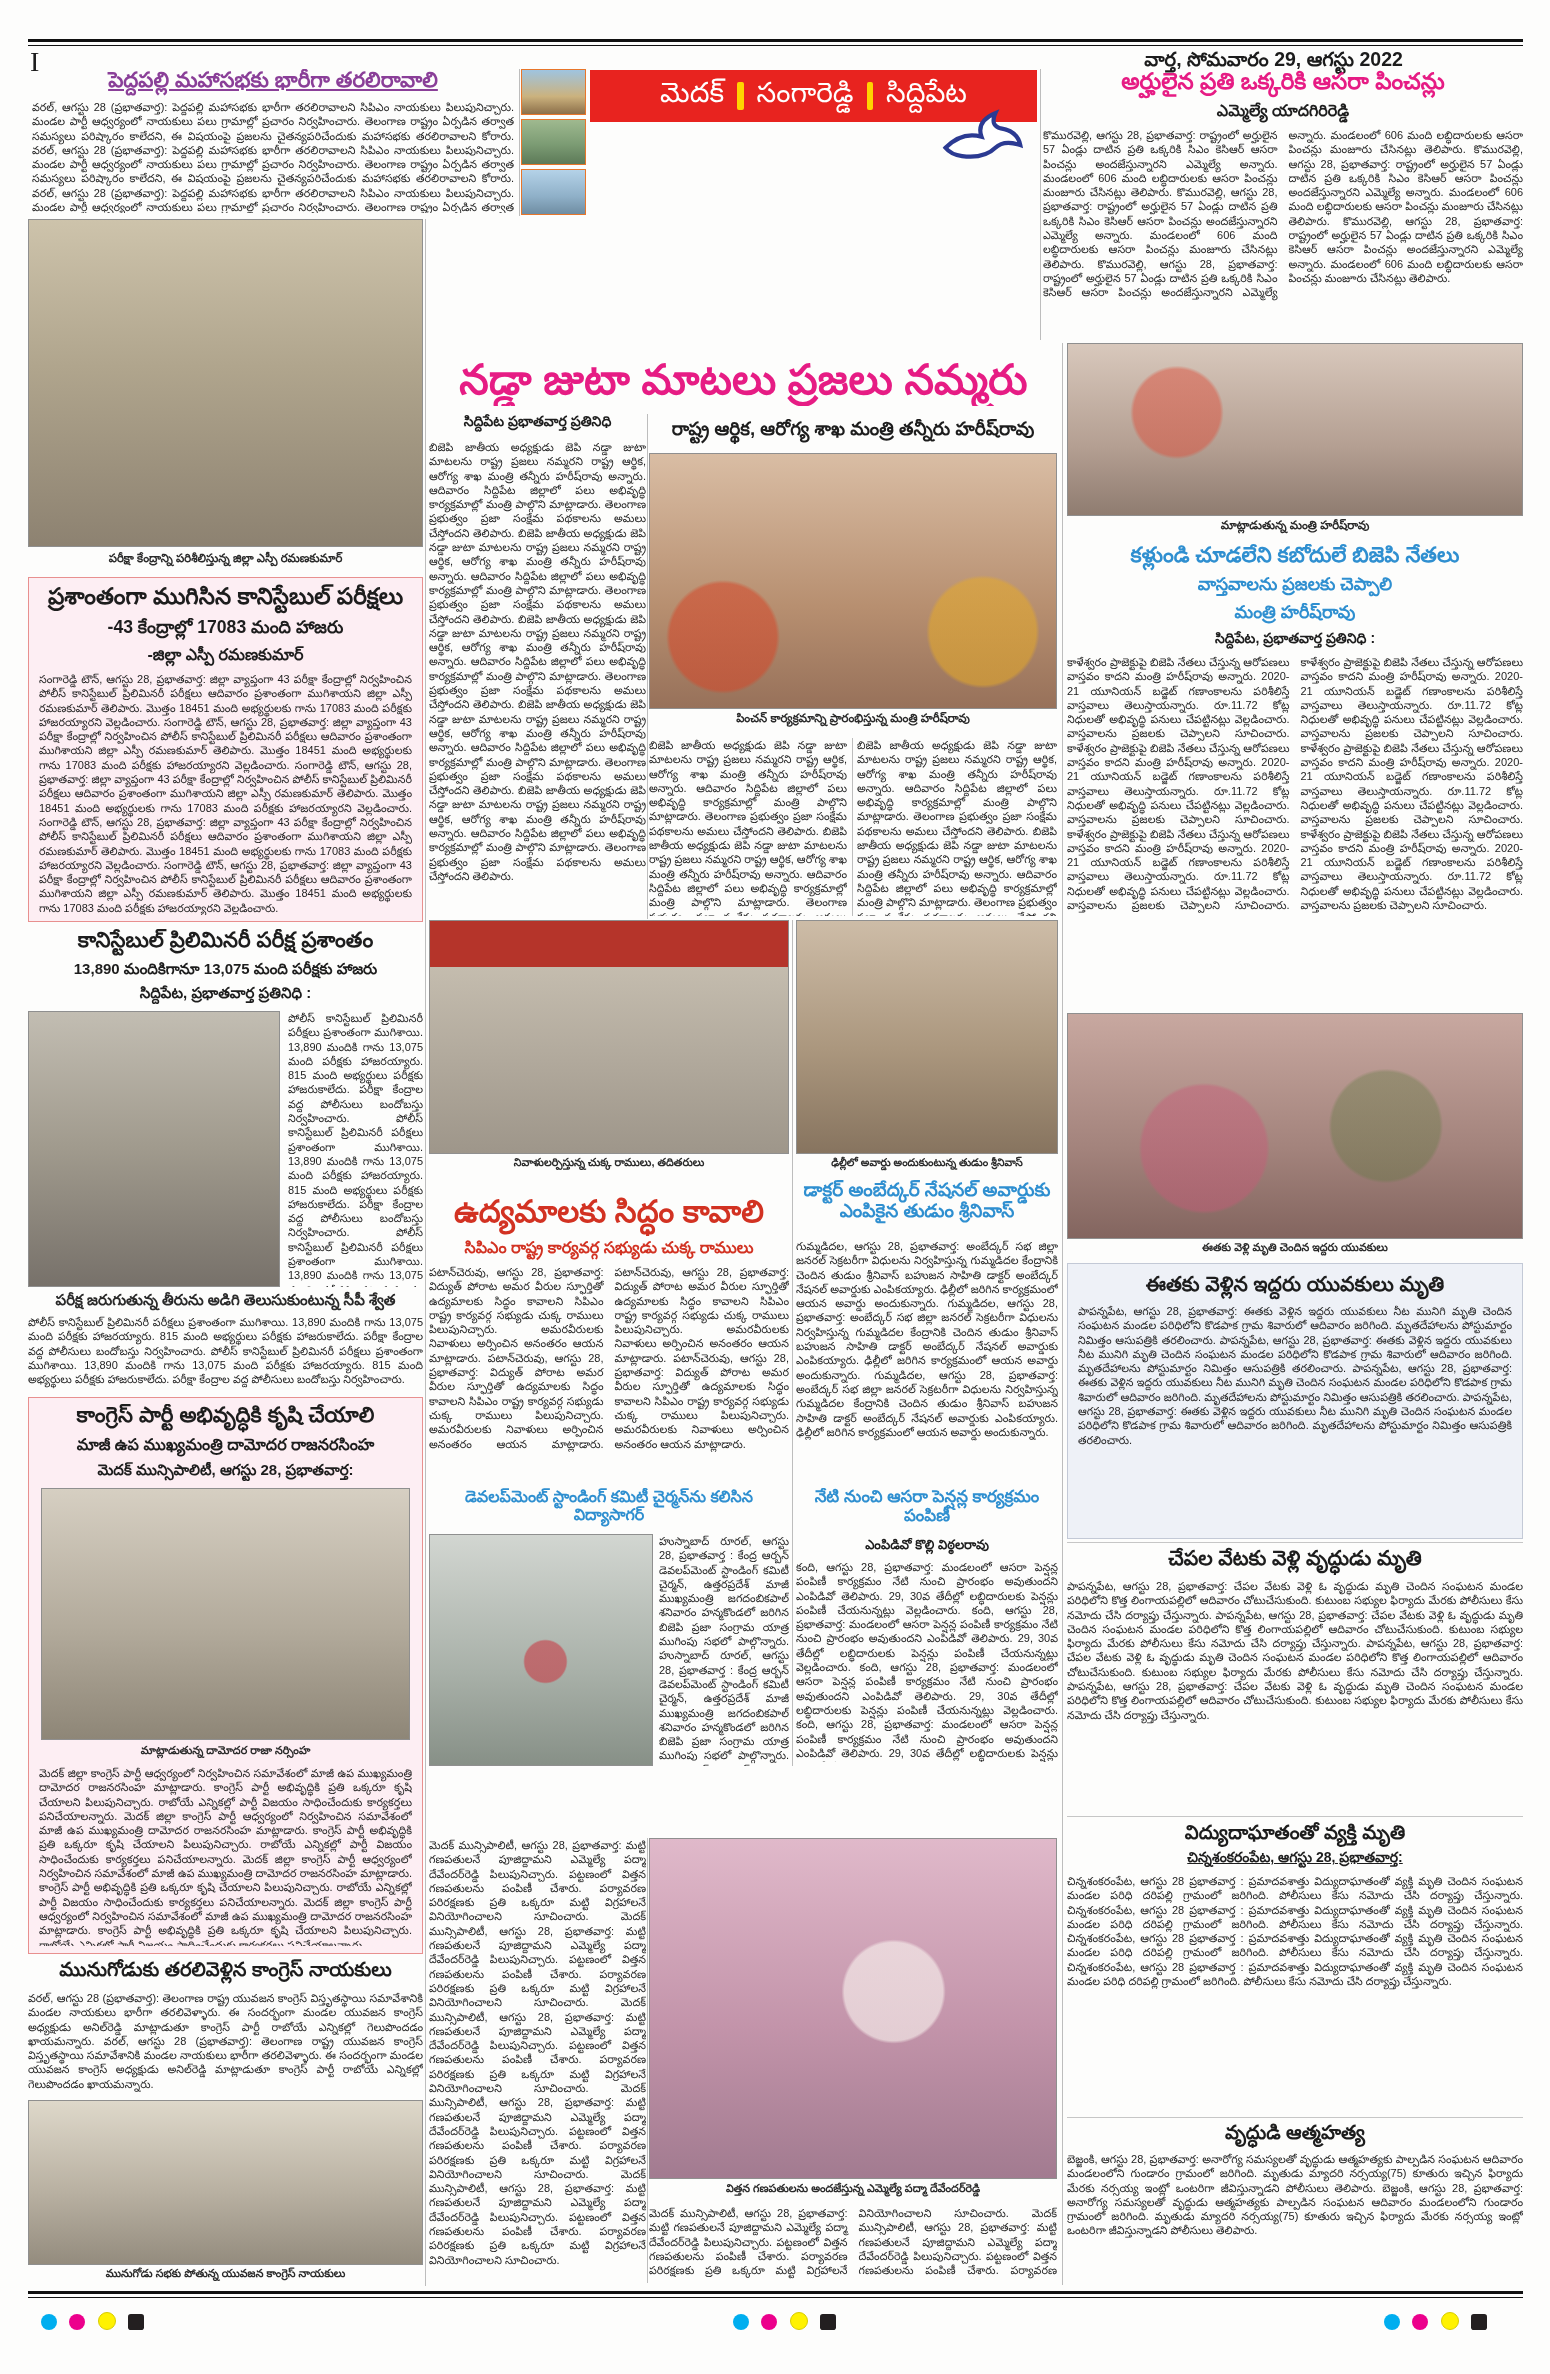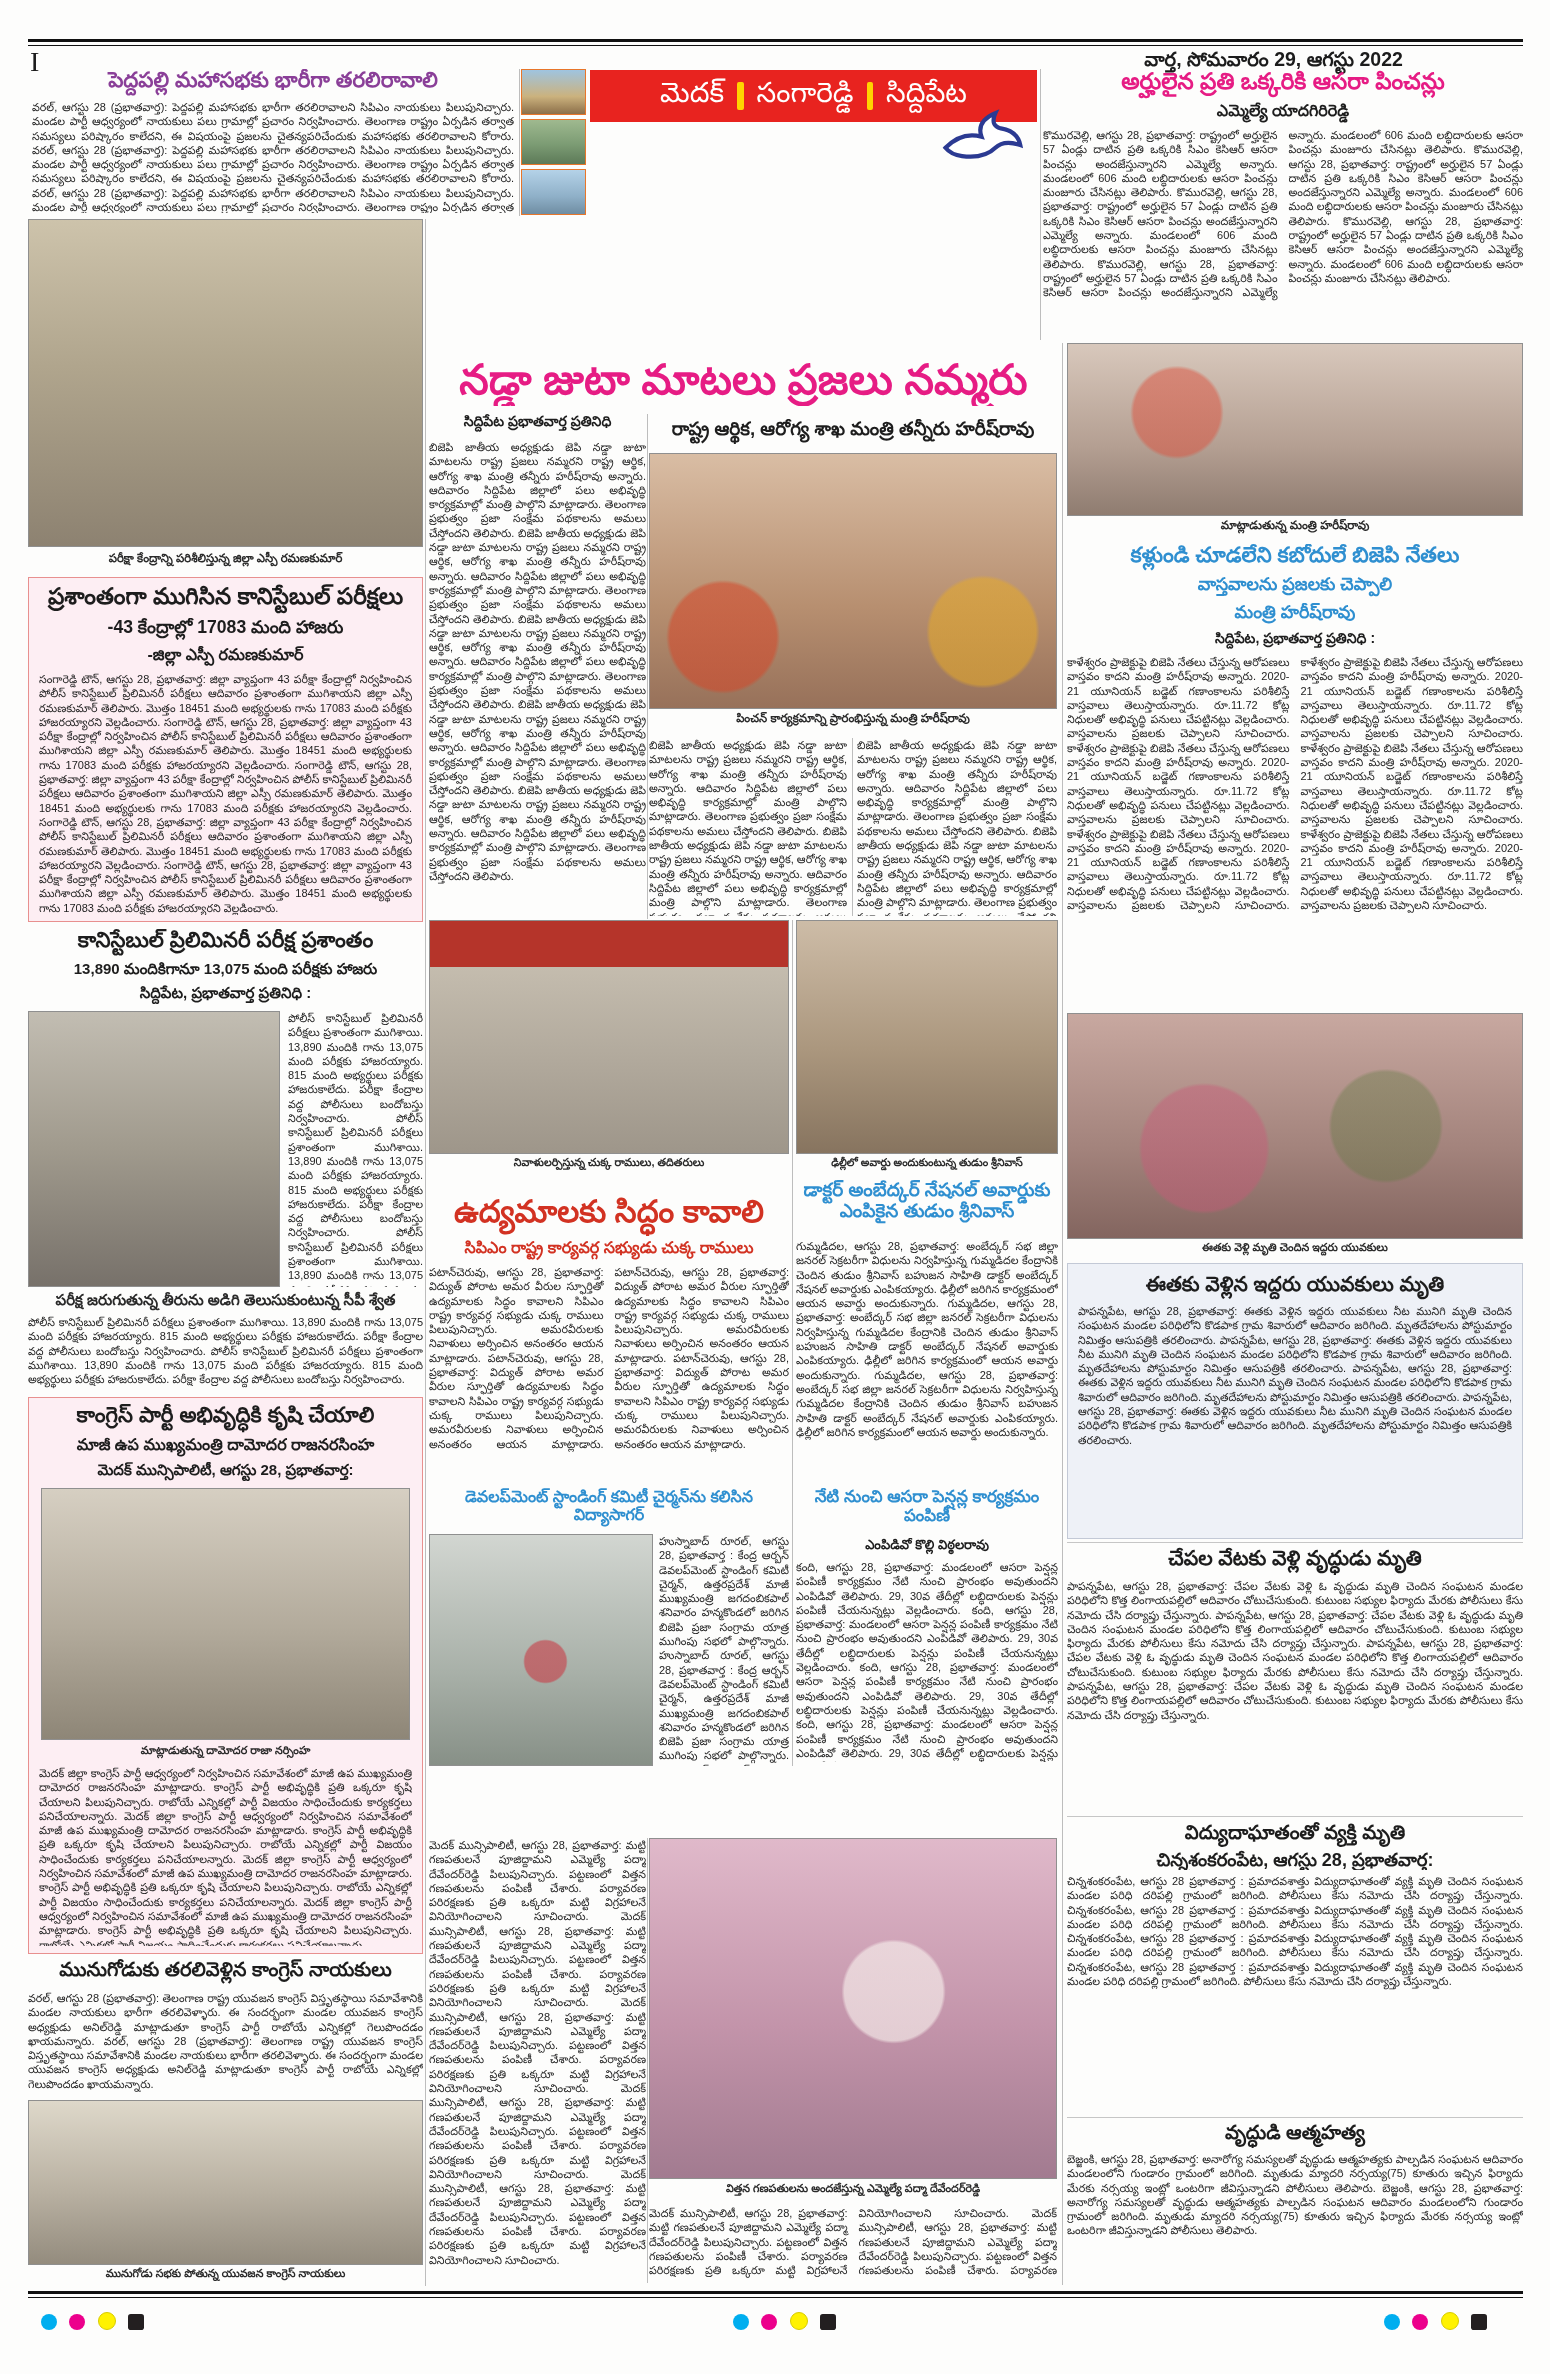--- a/index.html
+++ b/index.html
@@ -29,21 +29,21 @@
 </head>
 <body>
 
 <div id="page">
 
   <div class="abs rule" style="left:28px;top:39px;width:1495px;height:2.8px"></div>
   <div class="abs rule" style="left:28px;top:45px;width:1495px;height:0.9px"></div>
   <div class="abs" style="left:30px;top:46px;width:56px;height:35px;font-family:'Liberation Serif',serif;font-size:28px;">I</div>
   <div class="abs bold" style="left:1036px;top:48px;width:475px;height:26px;font-size:19.5px;text-align:center;">వార్త, సోమవారం 29, ఆగస్టు 2022</div>
 
-  <div class="abs hl purple" style="left:28px;top:69px;width:490px;height:30px;font-size:21.3px;">పెద్దపల్లి మహాసభకు భారీగా తరలిరావాలి</div>
+  <div class="abs hl purple" style="left:28px;top:69px;width:490px;height:30px;font-size:21.3px;text-decoration:underline;">పెద్దపల్లి మహాసభకు భారీగా తరలిరావాలి</div>
   <div class="abs body-t" style="left:32px;top:100px;width:482px;height:113px;">వరల్, ఆగస్టు 28 (ప్రభాతవార్త): పెద్దపల్లి మహాసభకు భారీగా తరలిరావాలని సిపిఎం నాయకులు పిలుపునిచ్చారు. మండల పార్టీ ఆధ్వర్యంలో నాయకులు పలు గ్రామాల్లో ప్రచారం నిర్వహించారు. తెలంగాణ రాష్ట్రం ఏర్పడిన తర్వాత సమస్యలు పరిష్కారం కాలేదని, ఈ విషయంపై ప్రజలను చైతన్యపరిచేందుకు మహాసభకు తరలిరావాలని కోరారు.  వరల్, ఆగస్టు 28 (ప్రభాతవార్త): పెద్దపల్లి మహాసభకు భారీగా తరలిరావాలని సిపిఎం నాయకులు పిలుపునిచ్చారు. మండల పార్టీ ఆధ్వర్యంలో నాయకులు పలు గ్రామాల్లో ప్రచారం నిర్వహించారు. తెలంగాణ రాష్ట్రం ఏర్పడిన తర్వాత సమస్యలు పరిష్కారం కాలేదని, ఈ విషయంపై ప్రజలను చైతన్యపరిచేందుకు మహాసభకు తరలిరావాలని కోరారు.  వరల్, ఆగస్టు 28 (ప్రభాతవార్త): పెద్దపల్లి మహాసభకు భారీగా తరలిరావాలని సిపిఎం నాయకులు పిలుపునిచ్చారు. మండల పార్టీ ఆధ్వర్యంలో నాయకులు పలు గ్రామాల్లో ప్రచారం నిర్వహించారు. తెలంగాణ రాష్ట్రం ఏర్పడిన తర్వాత సమస్యలు పరిష్కారం కాలేదని, ఈ విషయంపై ప్రజలను చైతన్యపరిచేందుకు మహాసభకు తరలిరావాలని కోరారు.  వరల్, ఆగస్టు 28 (ప్రభాతవార్త): పెద్దపల్లి మహాసభకు భారీగా తరలిరావాలని సిపిఎం నాయకులు పిలుపునిచ్చారు. మండల పార్టీ ఆధ్వర్యంలో నాయకులు పలు గ్రామాల్లో ప్రచారం నిర్వహించారు. తెలంగాణ రాష్ట్రం ఏర్పడిన తర్వాత సమస్యలు పరిష్కారం కాలేదని, ఈ విషయంపై ప్రజలను చైతన్యపరిచేందుకు మహాసభకు తరలిరావాలని కోరారు. </div>
 
   <div class="abs" style="left:521px;top:69px;width:65px;height:147px;">
     <div class="abs" style="left:0;top:0;width:65px;height:46px;border:1.9px solid #e8762a;box-sizing:border-box;background:linear-gradient(180deg,#9fc4e0 0%,#cbb27e 60%,#8c6f49 100%);"></div>
     <div class="abs" style="left:0;top:50px;width:65px;height:46px;border:1.9px solid #e8762a;box-sizing:border-box;background:linear-gradient(180deg,#9fb98f 0%,#7c9c74 55%,#5d7a58 100%);"></div>
     <div class="abs" style="left:0;top:100px;width:65px;height:46px;border:1.9px solid #e8762a;box-sizing:border-box;background:linear-gradient(180deg,#b4d2e8 0%,#8fb0c8 60%,#6f8da2 100%);"></div>
   </div>
   <div class="abs banner" style="left:590px;top:70px;width:447px;height:52px;background:#e8231f;">
     <span class="dist">మెదక్</span>
     <span class="ybar"></span>
@@ -148,21 +148,21 @@
   <div class="abs box-gray" style="left:1067px;top:1263px;width:456px;height:276px;"></div>
   <div class="abs hl dark" style="left:1067px;top:1273px;width:456px;height:28px;font-size:20.4px;">ఈతకు వెళ్లిన ఇద్దరు యువకులు మృతి</div>
   <div class="abs body-t" style="left:1078px;top:1304px;width:434px;height:226px;">పాపన్నపేట, ఆగస్టు 28, ప్రభాతవార్త: ఈతకు వెళ్లిన ఇద్దరు యువకులు నీట మునిగి మృతి చెందిన సంఘటన మండల పరిధిలోని కొడపాక గ్రామ శివారులో ఆదివారం జరిగింది. మృతదేహాలను పోస్టుమార్టం నిమిత్తం ఆసుపత్రికి తరలించారు.  పాపన్నపేట, ఆగస్టు 28, ప్రభాతవార్త: ఈతకు వెళ్లిన ఇద్దరు యువకులు నీట మునిగి మృతి చెందిన సంఘటన మండల పరిధిలోని కొడపాక గ్రామ శివారులో ఆదివారం జరిగింది. మృతదేహాలను పోస్టుమార్టం నిమిత్తం ఆసుపత్రికి తరలించారు.  పాపన్నపేట, ఆగస్టు 28, ప్రభాతవార్త: ఈతకు వెళ్లిన ఇద్దరు యువకులు నీట మునిగి మృతి చెందిన సంఘటన మండల పరిధిలోని కొడపాక గ్రామ శివారులో ఆదివారం జరిగింది. మృతదేహాలను పోస్టుమార్టం నిమిత్తం ఆసుపత్రికి తరలించారు.  పాపన్నపేట, ఆగస్టు 28, ప్రభాతవార్త: ఈతకు వెళ్లిన ఇద్దరు యువకులు నీట మునిగి మృతి చెందిన సంఘటన మండల పరిధిలోని కొడపాక గ్రామ శివారులో ఆదివారం జరిగింది. మృతదేహాలను పోస్టుమార్టం నిమిత్తం ఆసుపత్రికి తరలించారు. </div>
 
   <div class="abs hline" style="left:1067px;top:1542px;width:456px;"></div>
   <div class="abs hl dark" style="left:1067px;top:1547px;width:456px;height:28px;font-size:20.4px;">చేపల వేటకు వెళ్లి వృద్ధుడు మృతి</div>
   <div class="abs body-t" style="left:1067px;top:1579px;width:456px;height:234px;">పాపన్నపేట, ఆగస్టు 28, ప్రభాతవార్త: చేపల వేటకు వెళ్లి ఓ వృద్ధుడు మృతి చెందిన సంఘటన మండల పరిధిలోని కొత్త లింగాయపల్లిలో ఆదివారం చోటుచేసుకుంది. కుటుంబ సభ్యుల ఫిర్యాదు మేరకు పోలీసులు కేసు నమోదు చేసి దర్యాప్తు చేస్తున్నారు.  పాపన్నపేట, ఆగస్టు 28, ప్రభాతవార్త: చేపల వేటకు వెళ్లి ఓ వృద్ధుడు మృతి చెందిన సంఘటన మండల పరిధిలోని కొత్త లింగాయపల్లిలో ఆదివారం చోటుచేసుకుంది. కుటుంబ సభ్యుల ఫిర్యాదు మేరకు పోలీసులు కేసు నమోదు చేసి దర్యాప్తు చేస్తున్నారు.  పాపన్నపేట, ఆగస్టు 28, ప్రభాతవార్త: చేపల వేటకు వెళ్లి ఓ వృద్ధుడు మృతి చెందిన సంఘటన మండల పరిధిలోని కొత్త లింగాయపల్లిలో ఆదివారం చోటుచేసుకుంది. కుటుంబ సభ్యుల ఫిర్యాదు మేరకు పోలీసులు కేసు నమోదు చేసి దర్యాప్తు చేస్తున్నారు.  పాపన్నపేట, ఆగస్టు 28, ప్రభాతవార్త: చేపల వేటకు వెళ్లి ఓ వృద్ధుడు మృతి చెందిన సంఘటన మండల పరిధిలోని కొత్త లింగాయపల్లిలో ఆదివారం చోటుచేసుకుంది. కుటుంబ సభ్యుల ఫిర్యాదు మేరకు పోలీసులు కేసు నమోదు చేసి దర్యాప్తు చేస్తున్నారు. </div>
 
   <div class="abs hline" style="left:1067px;top:1816px;width:456px;"></div>
   <div class="abs hl dark" style="left:1067px;top:1822px;width:456px;height:26px;font-size:19.5px;">విద్యుదాఘాతంతో వ్యక్తి మృతి</div>
-  <div class="abs hl dark" style="left:1067px;top:1850px;width:456px;height:20.4px;font-size:18px;">చిన్నశంకరంపేట, ఆగస్టు 28, ప్రభాతవార్త:</div>
+  <div class="abs hl dark" style="left:1067px;top:1850px;width:456px;height:20.4px;font-size:14px;text-decoration:underline;">చిన్నశంకరంపేట, ఆగస్టు 28, ప్రభాతవార్త:</div>
   <div class="abs body-t" style="left:1067px;top:1874px;width:456px;height:239px;">చిన్నశంకరంపేట, ఆగస్టు 28 ప్రభాతవార్త : ప్రమాదవశాత్తు విద్యుదాఘాతంతో వ్యక్తి మృతి చెందిన సంఘటన మండల పరిధి దరిపల్లి గ్రామంలో జరిగింది. పోలీసులు కేసు నమోదు చేసి దర్యాప్తు చేస్తున్నారు.  చిన్నశంకరంపేట, ఆగస్టు 28 ప్రభాతవార్త : ప్రమాదవశాత్తు విద్యుదాఘాతంతో వ్యక్తి మృతి చెందిన సంఘటన మండల పరిధి దరిపల్లి గ్రామంలో జరిగింది. పోలీసులు కేసు నమోదు చేసి దర్యాప్తు చేస్తున్నారు.  చిన్నశంకరంపేట, ఆగస్టు 28 ప్రభాతవార్త : ప్రమాదవశాత్తు విద్యుదాఘాతంతో వ్యక్తి మృతి చెందిన సంఘటన మండల పరిధి దరిపల్లి గ్రామంలో జరిగింది. పోలీసులు కేసు నమోదు చేసి దర్యాప్తు చేస్తున్నారు.  చిన్నశంకరంపేట, ఆగస్టు 28 ప్రభాతవార్త : ప్రమాదవశాత్తు విద్యుదాఘాతంతో వ్యక్తి మృతి చెందిన సంఘటన మండల పరిధి దరిపల్లి గ్రామంలో జరిగింది. పోలీసులు కేసు నమోదు చేసి దర్యాప్తు చేస్తున్నారు. </div>
 
   <div class="abs hline" style="left:1067px;top:2117px;width:456px;"></div>
   <div class="abs hl dark" style="left:1067px;top:2122px;width:456px;height:26px;font-size:19.5px;">వృద్ధుడి ఆత్మహత్య</div>
   <div class="abs body-t" style="left:1067px;top:2152px;width:456px;height:134px;">బెజ్జంకి, ఆగస్టు 28, ప్రభాతవార్త: అనారోగ్య సమస్యలతో వృద్ధుడు ఆత్మహత్యకు పాల్పడిన సంఘటన ఆదివారం మండలంలోని గుండారం గ్రామంలో జరిగింది. మృతుడు మ్యాదరి నర్సయ్య(75) కూతురు ఇచ్చిన ఫిర్యాదు మేరకు నర్సయ్య ఇంట్లో ఒంటరిగా జీవిస్తున్నాడని పోలీసులు తెలిపారు.  బెజ్జంకి, ఆగస్టు 28, ప్రభాతవార్త: అనారోగ్య సమస్యలతో వృద్ధుడు ఆత్మహత్యకు పాల్పడిన సంఘటన ఆదివారం మండలంలోని గుండారం గ్రామంలో జరిగింది. మృతుడు మ్యాదరి నర్సయ్య(75) కూతురు ఇచ్చిన ఫిర్యాదు మేరకు నర్సయ్య ఇంట్లో ఒంటరిగా జీవిస్తున్నాడని పోలీసులు తెలిపారు. </div>
 
   <div class="abs rule" style="left:28px;top:2291px;width:1495px;height:2.8px"></div>
   <div class="abs rule" style="left:28px;top:2297px;width:1495px;height:0.9px"></div>
 
   <div class="abs" style="left:41px;top:2312px;">

